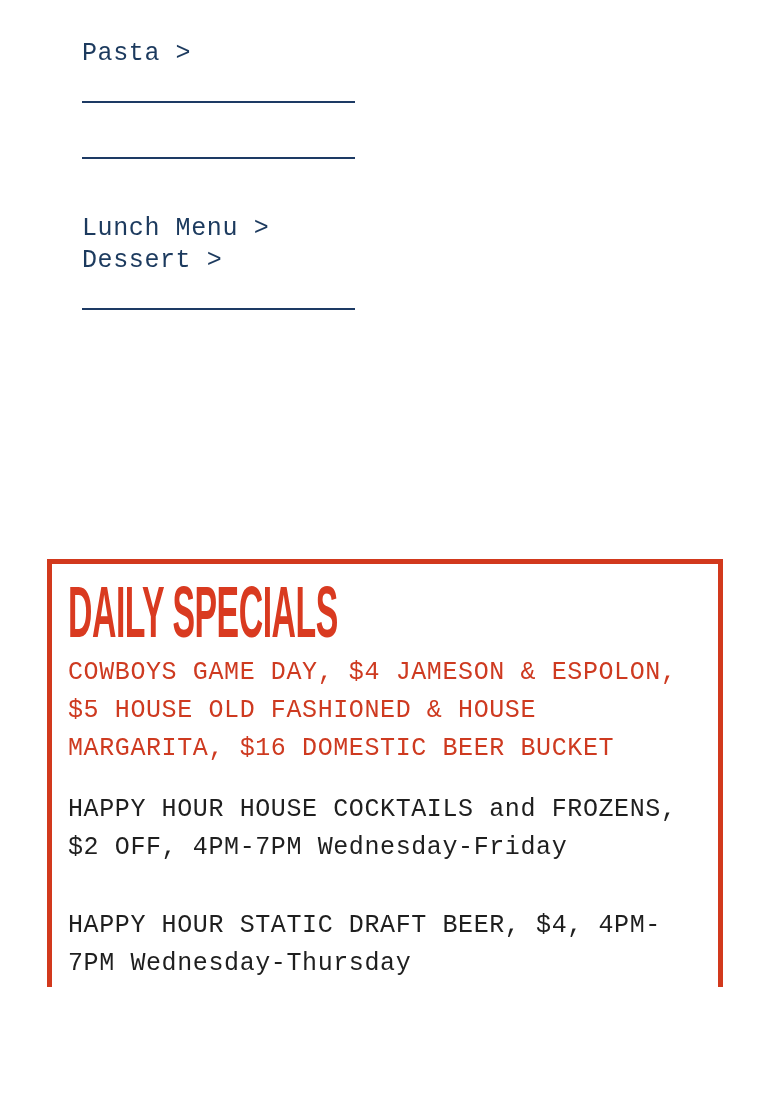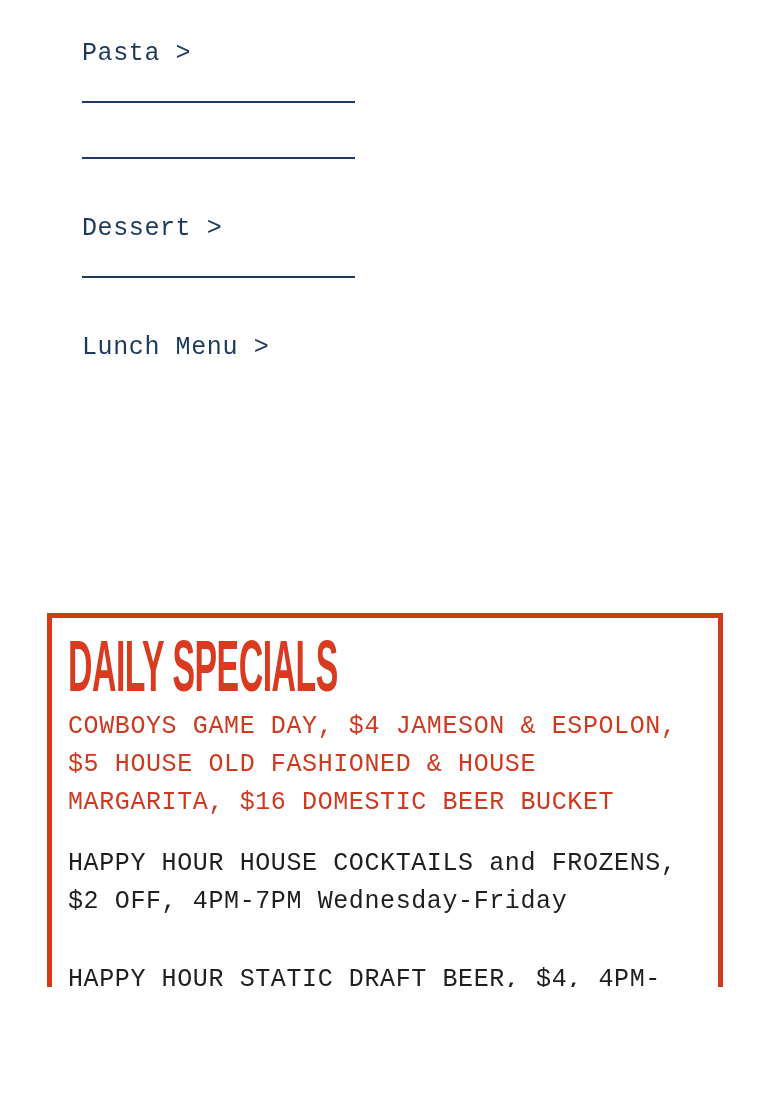--- a/index.html
+++ b/index.html
@@ -86,25 +86,25 @@
 
   <nav class="menu-links">
     <div class="menu-item">
       <a href="#" class="menu-link">Pasta &gt;</a>
       <div class="divider"></div>
     </div>
     <div class="menu-item">
       <div class="divider"></div>
     </div>
     <div class="menu-item">
+      <a href="#" class="menu-link">Lunch Menu &gt;</a>
+    </div>
+    <div class="menu-item">
       <a href="#" class="menu-link">Dessert &gt;</a>
       <div class="divider"></div>
-    </div>
-    <div class="menu-item">
-      <a href="#" class="menu-link">Lunch Menu &gt;</a>
     </div>
   </nav>
 
   <section class="specials-box">
     <h1 class="specials-title">DAILY SPECIALS</h1>
     <p class="special-para red">COWBOYS GAME DAY, $4 JAMESON &amp; ESPOLON, $5 HOUSE OLD FASHIONED &amp; HOUSE MARGARITA, $16 DOMESTIC BEER BUCKET</p>
     <p class="special-para dark">HAPPY HOUR HOUSE COCKTAILS and FROZENS, $2 OFF, 4PM-7PM Wednesday-Friday</p>
     <p class="special-para dark last">HAPPY HOUR STATIC DRAFT BEER, $4, 4PM-7PM Wednesday-Thursday</p>
   </section>
 

